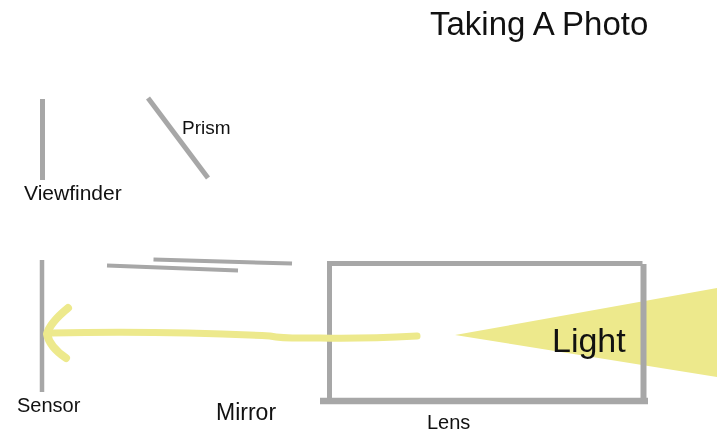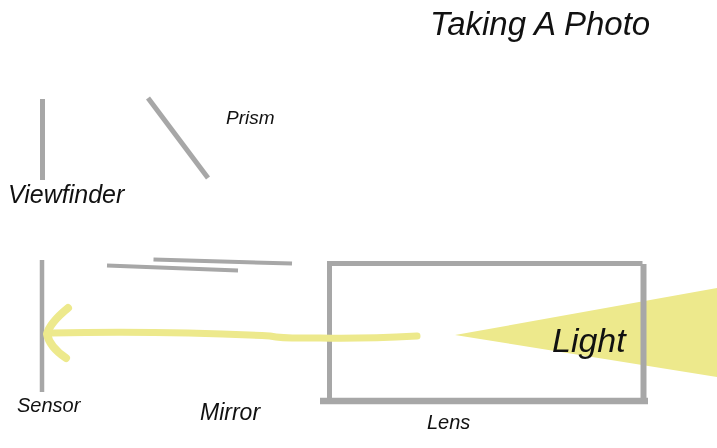--- a/index.html
+++ b/index.html
@@ -7,21 +7,20 @@
     padding: 0;
     background: #ffffff;
     font-family: "Liberation Sans", sans-serif;
   }
   .canvas {
     position: relative;
     width: 717px;
     height: 448px;
     background: var(--background, #ffffff);
     overflow: hidden;
-    font-style: italic;
   }
   .diagram-svg {
     position: absolute;
     left: 0;
     top: 0;
   }
   .gray-line {
     stroke: var(--component-gray, #a7a7a7);
     fill: none;
   }
@@ -35,25 +34,25 @@
     stroke-linecap: round;
     stroke-linejoin: round;
   }
   .lbl {
     position: absolute;
     color: var(--text, #111111);
     line-height: 1;
     white-space: nowrap;
   }
   .lbl-title      { left: 430px; top: 7px;   font-size: 33px; }
-  .lbl-viewfinder { left: 8px;  top: 182px; font-size: 25px; }
-  .lbl-prism      { left: 182px; top: 108px; font-size: 19px; margin-left: 44px; }
+  .lbl-viewfinder { left: 24px;  top: 182px; font-size: 21px; }
+  .lbl-prism      { left: 182px; top: 118px; font-size: 19px; }
   .lbl-sensor     { left: 17px;  top: 395px; font-size: 20px; }
   .lbl-shutter    { left: 111px; top: 404px; font-size: 20px; }
-  .lbl-mirror     { left: 200px; top: 401px; font-size: 23px; }
+  .lbl-mirror     { left: 216px; top: 401px; font-size: 23px; }
   .lbl-lens       { left: 427px; top: 412px; font-size: 20px; }
   .lbl-light      { left: 552px; top: 323px; font-size: 34px; }
 </style>
 </head>
 <body>
 
 <div class="canvas">
 
   <svg class="diagram-svg" width="717" height="448" viewBox="0 0 717 448">
 

